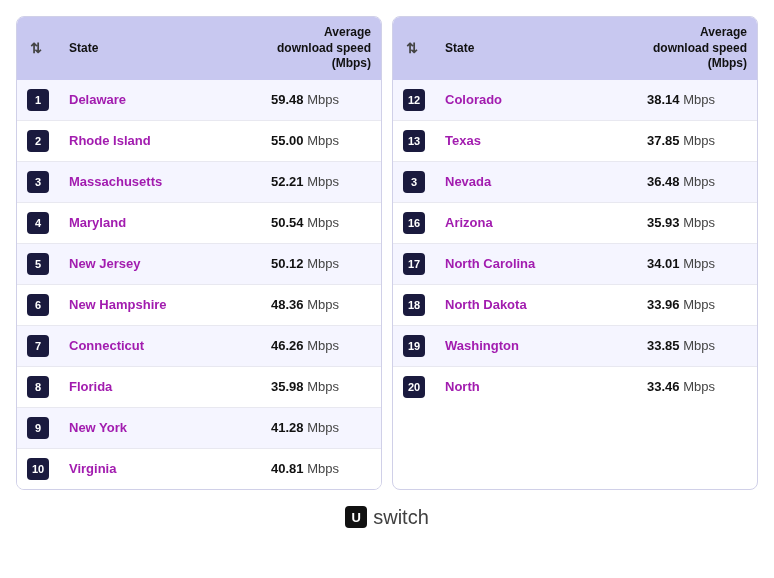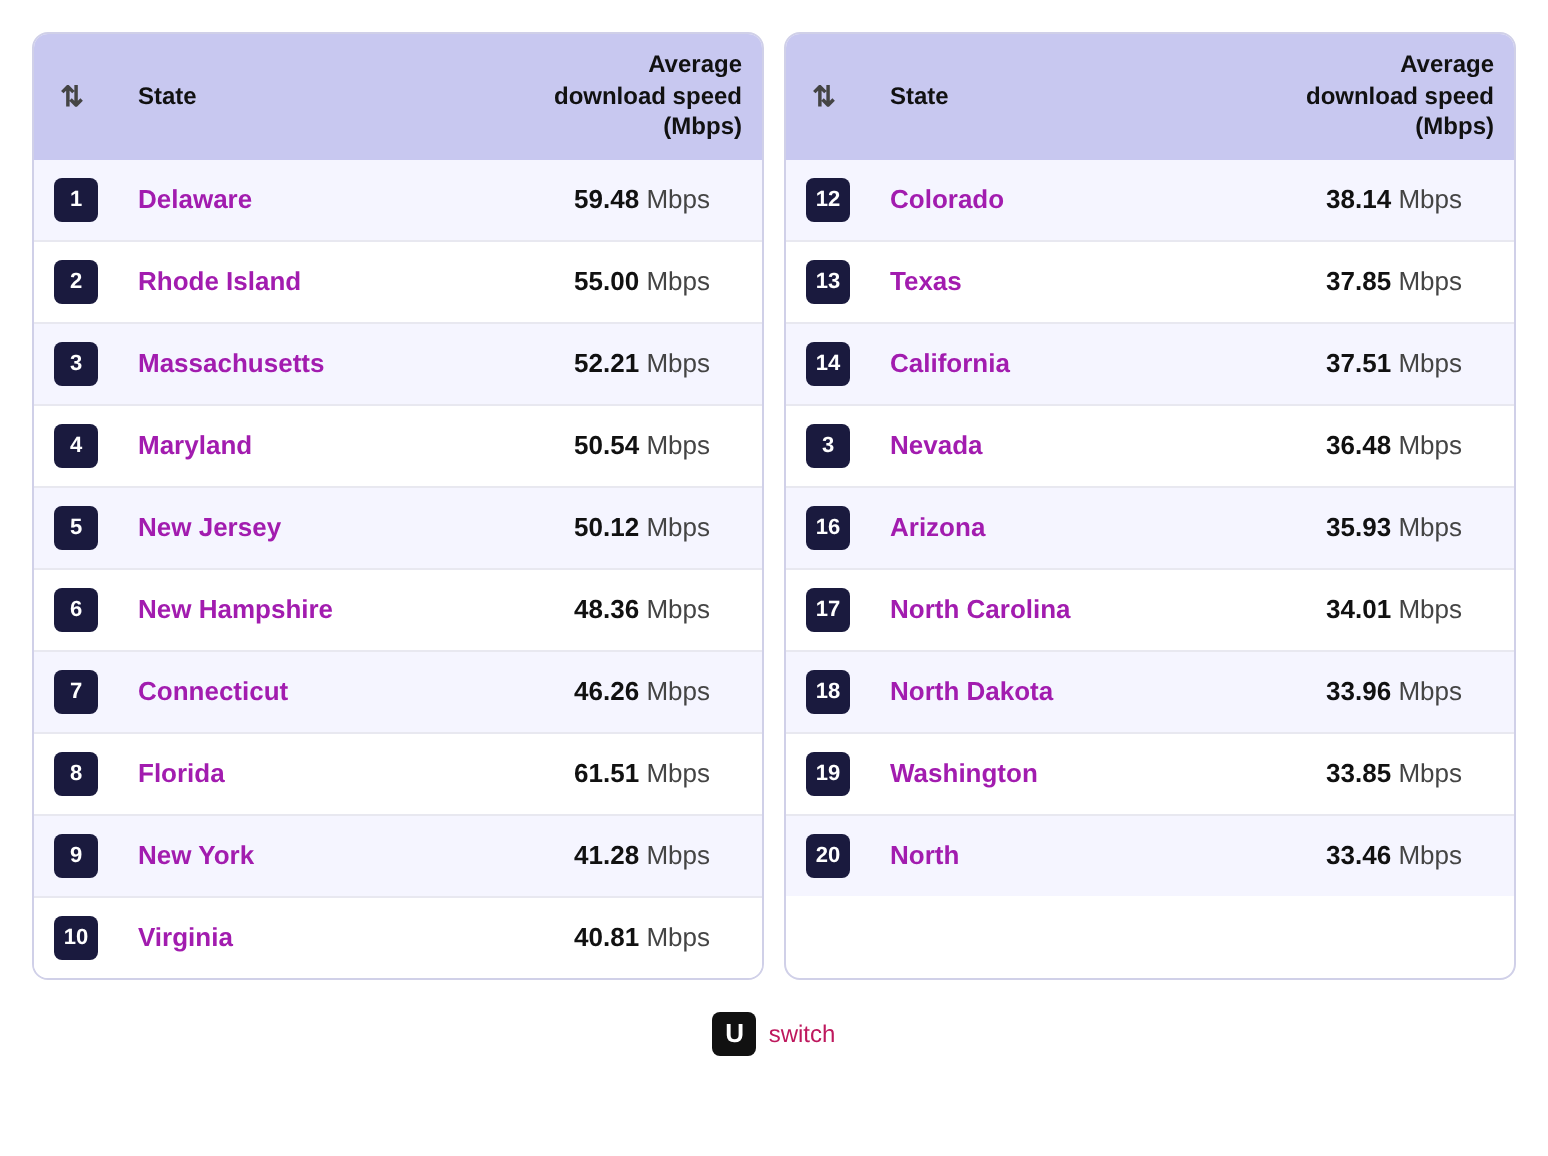--- a/index.html
+++ b/index.html
@@ -80,21 +80,21 @@
     }
     td.rank-cell {
       text-align: center;
       width: 32px;
     }
     td.state-cell {
       font-weight: 700;
       color: #a21caf;
     }
     td.speed-cell {
-      text-align: center;
+      text-align: left;
       white-space: nowrap;
     }
     .speed-value {
       font-weight: 700;
       color: #111;
     }
     .speed-unit {
       font-weight: 400;
       color: #444;
     }
@@ -120,23 +120,23 @@
       border-radius: 4px;
       width: 22px;
       height: 22px;
       display: inline-flex;
       align-items: center;
       justify-content: center;
       font-weight: 700;
       font-size: 13px;
     }
     .footer-text {
-      font-size: 12px;
+      font-size: 20px;
       font-weight: 400;
-      color: #be185d;
+      color: #404040;
     }
   </style>
 </head>
 <body>
 
 <div class="tables-wrapper">
 
   <div class="table-container">
     <table>
       <thead>
@@ -218,21 +218,21 @@
         <span class="speed-value">46.26</span>
         <span class="speed-unit"> Mbps</span>
       </td>
     </tr>
           <tr>
       <td class="rank-cell">
         <span class="rank-badge">8</span>
       </td>
       <td class="state-cell">Florida</td>
       <td class="speed-cell">
-        <span class="speed-value">61.51</span>
+        <span class="speed-value">35.98</span>
         <span class="speed-unit"> Mbps</span>
       </td>
     </tr>
           <tr>
       <td class="rank-cell">
         <span class="rank-badge">9</span>
       </td>
       <td class="state-cell">New York</td>
       <td class="speed-cell">
         <span class="speed-value">41.28</span>
@@ -280,30 +280,20 @@
         <span class="rank-badge">13</span>
       </td>
       <td class="state-cell">Texas</td>
       <td class="speed-cell">
         <span class="speed-value">37.85</span>
         <span class="speed-unit"> Mbps</span>
       </td>
     </tr>
           <tr>
       <td class="rank-cell">
-        <span class="rank-badge">14</span>
-      </td>
-      <td class="state-cell">California</td>
-      <td class="speed-cell">
-        <span class="speed-value">37.51</span>
-        <span class="speed-unit"> Mbps</span>
-      </td>
-    </tr>
-          <tr>
-      <td class="rank-cell">
         <span class="rank-badge">3</span>
       </td>
       <td class="state-cell">Nevada</td>
       <td class="speed-cell">
         <span class="speed-value">36.48</span>
         <span class="speed-unit"> Mbps</span>
       </td>
     </tr>
           <tr>
       <td class="rank-cell">

